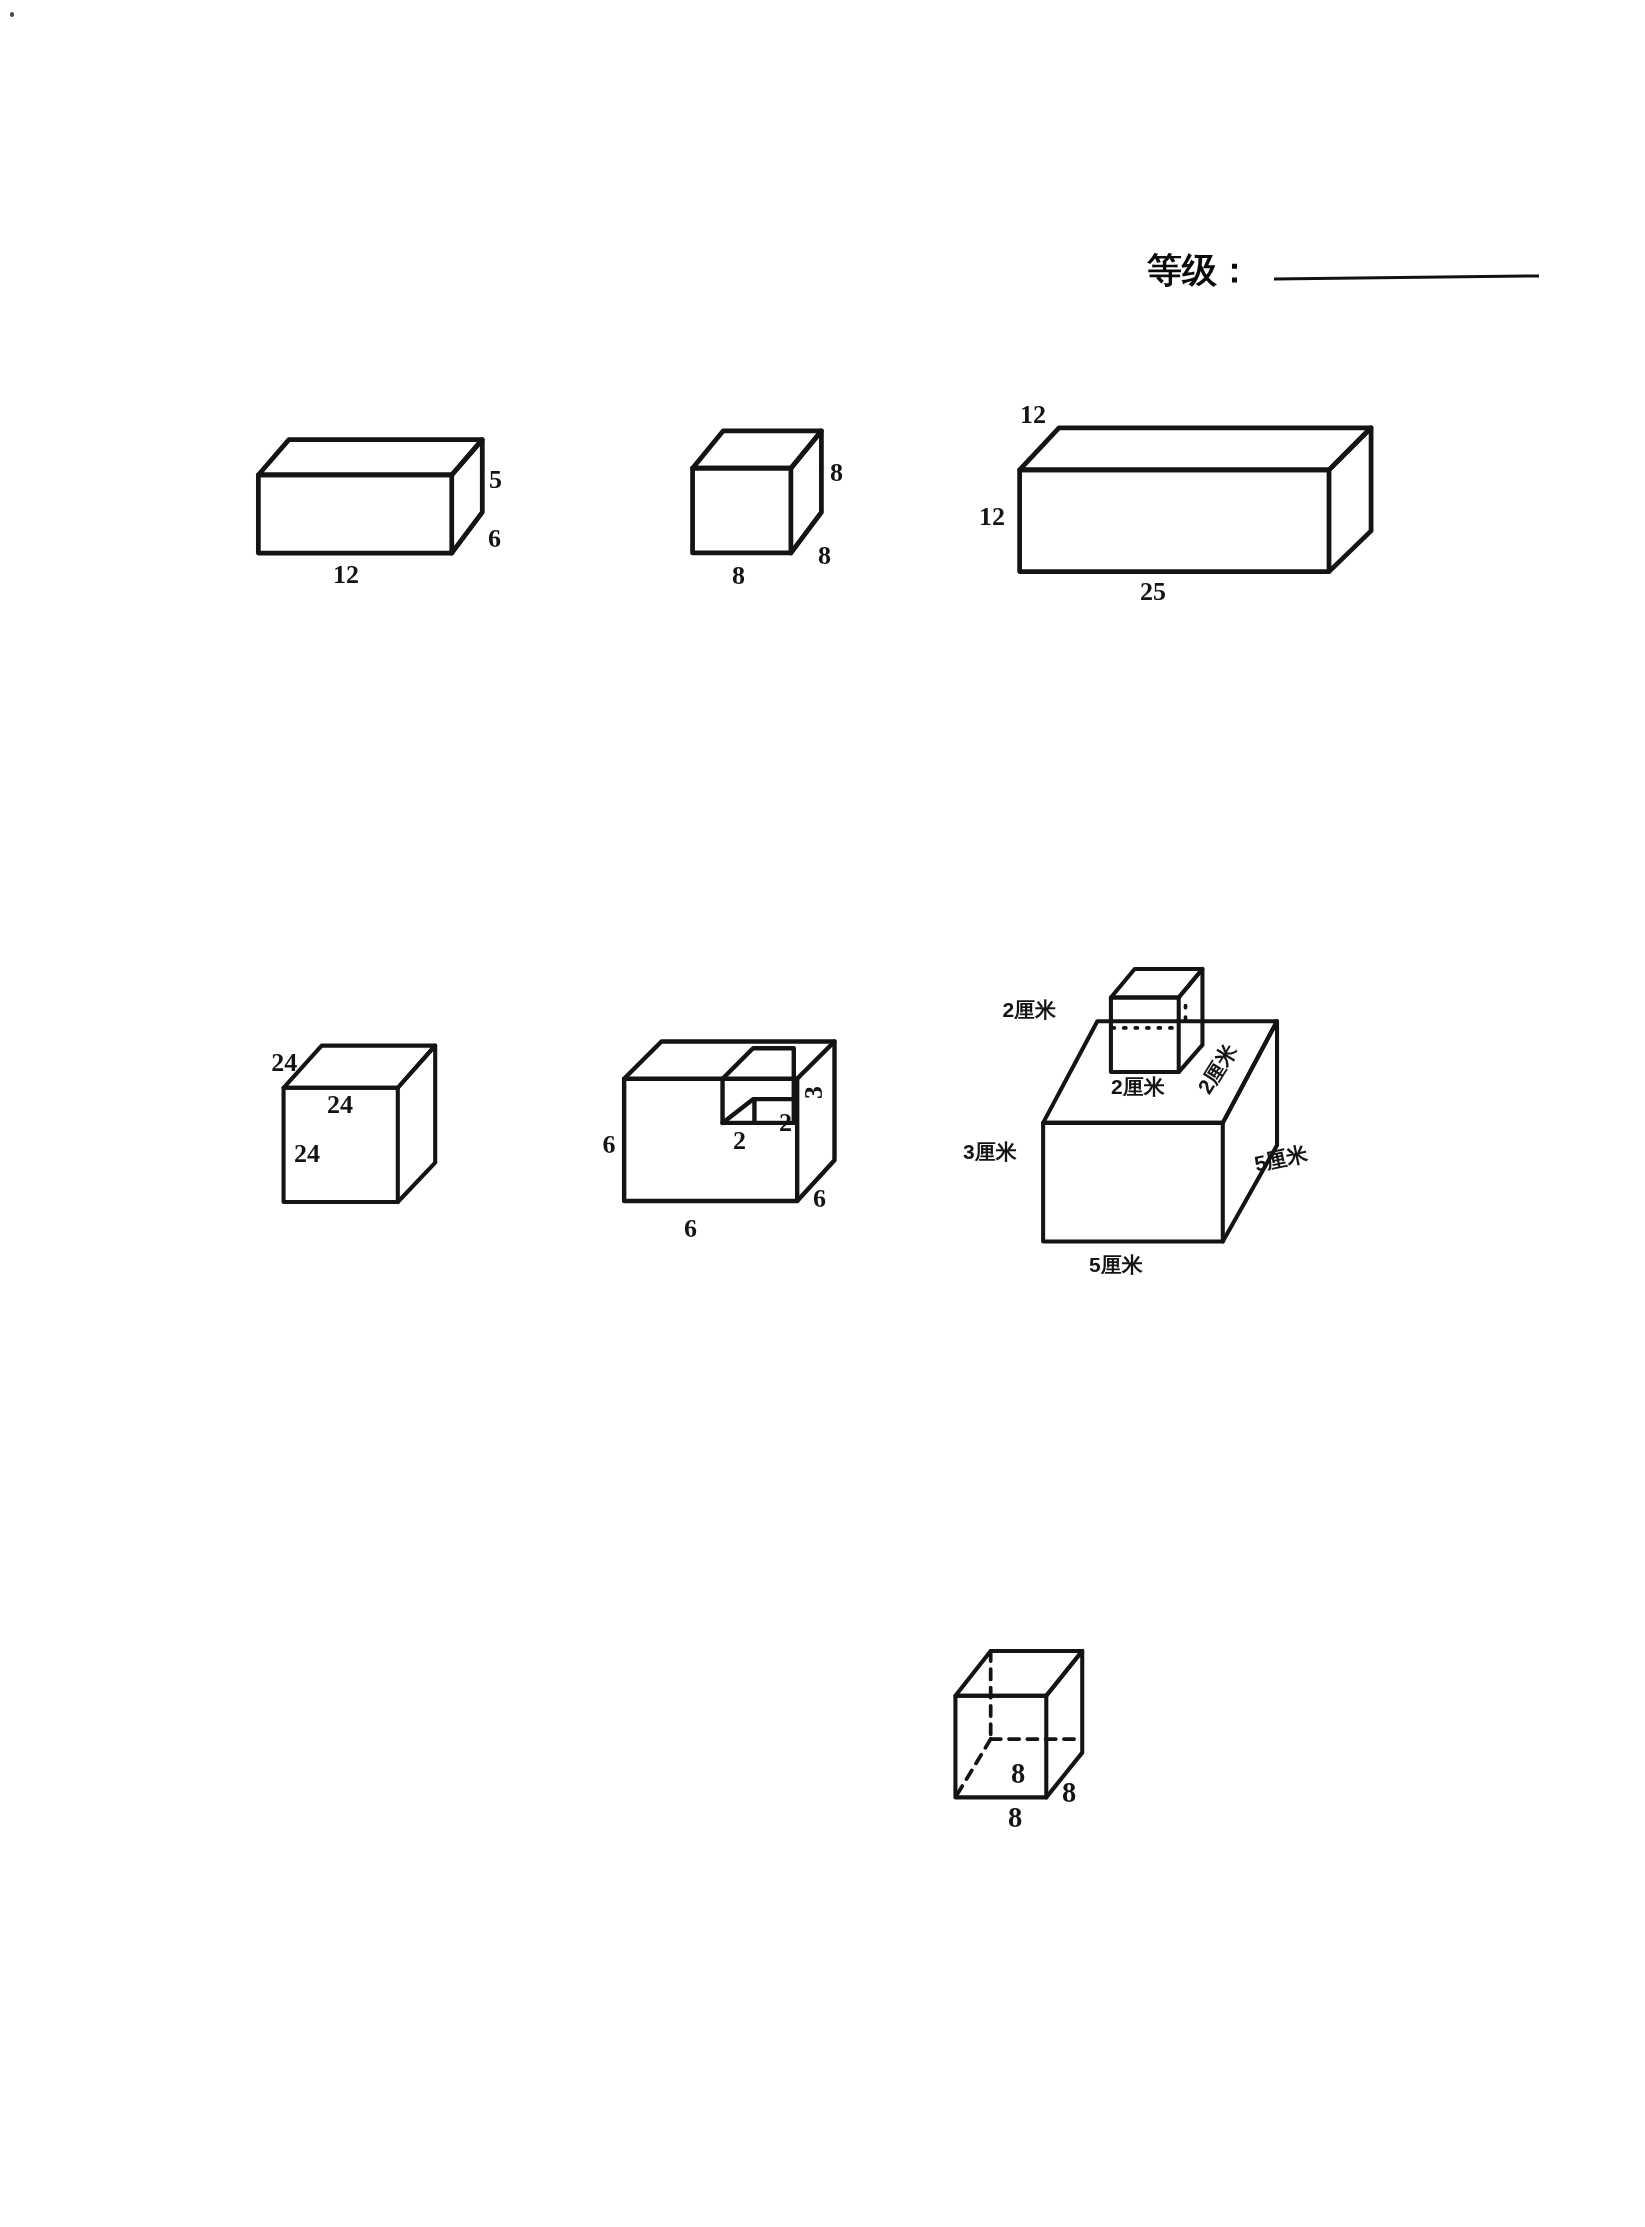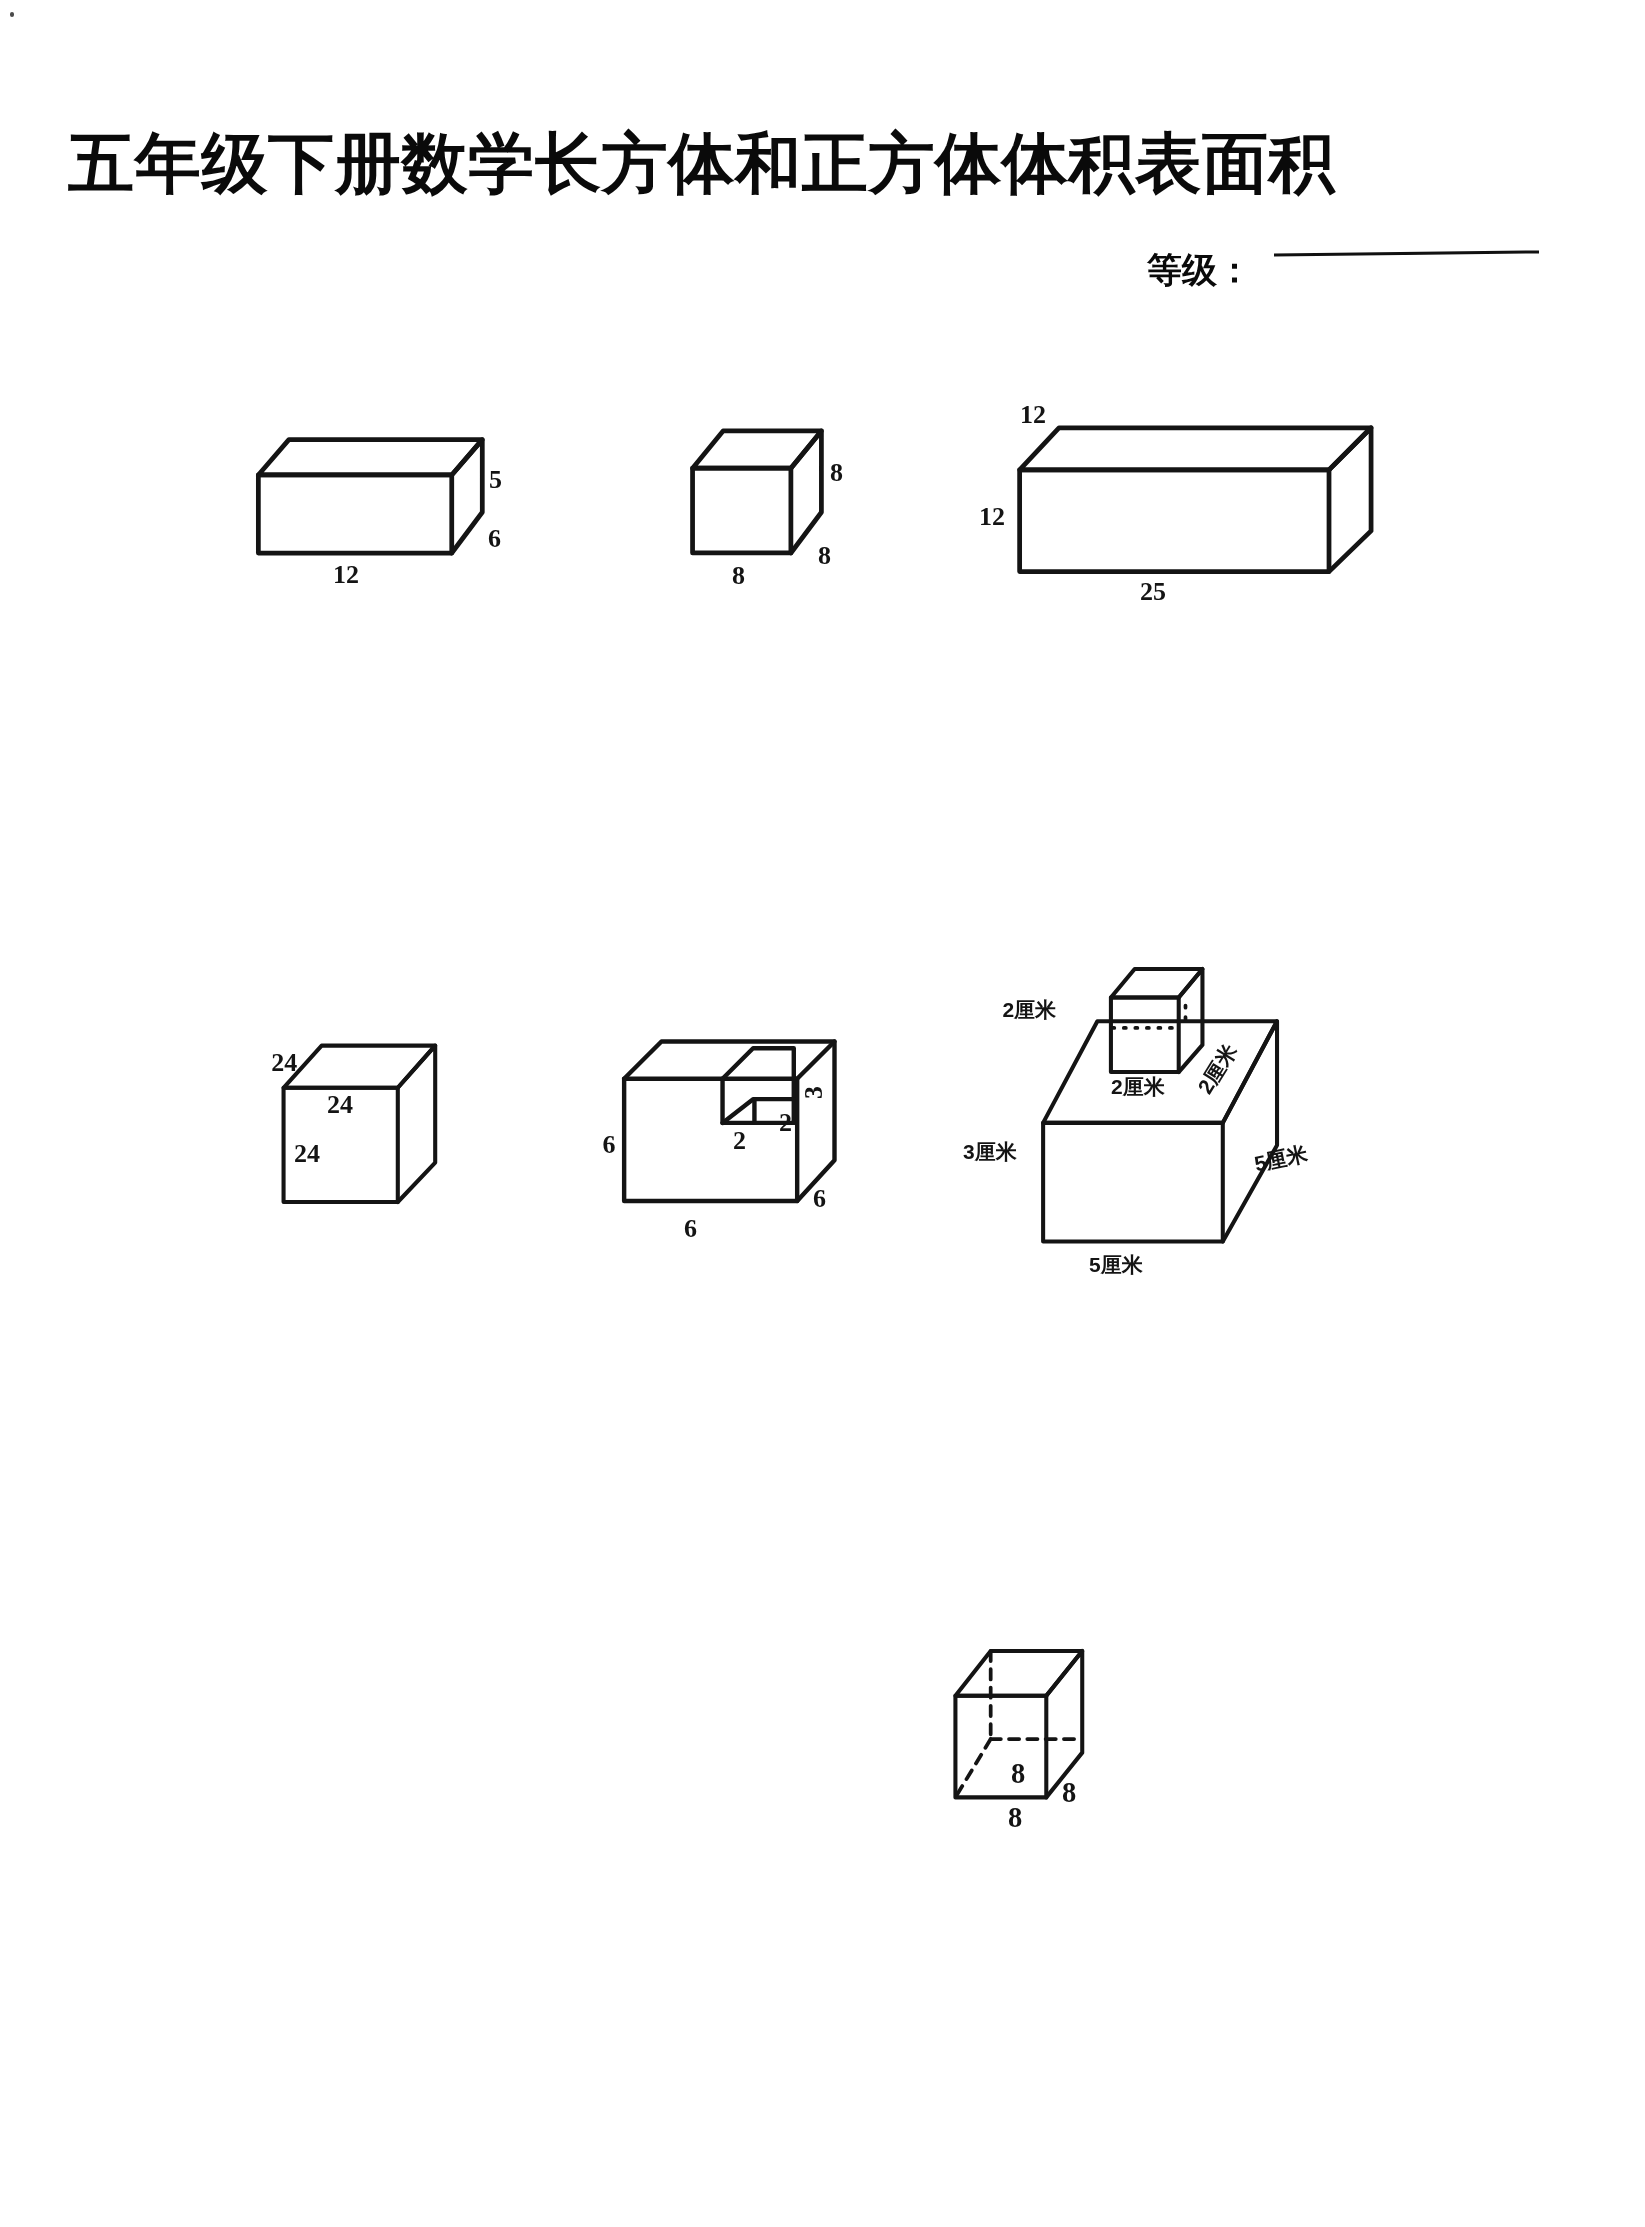--- a/index.html
+++ b/index.html
@@ -32,21 +32,21 @@
     font-family: "Liberation Sans", "DejaVu Sans", sans-serif;
     font-weight: 700;
     font-size: 66px;
     line-height: 1.06;
     letter-spacing: 0.7px;
     white-space: nowrap;
     color: #0a0a0a;
   }
   #grade-block {
     left: 1147px; top: 252px;
-    display: flex; gap: 22px;
+    display: flex; align-items: flex-end; gap: 22px;
   }
   #grade-label {
     font-family: "Liberation Sans", "DejaVu Sans", sans-serif;
     font-weight: 700;
     font-size: 35px;
     line-height: 1;
     color: #0a0a0a;
   }
   #grade-blank {
     width: 265px; height: 0;
@@ -86,21 +86,20 @@
   .rot-slight { transform: rotate(-12deg); }
   .rot-diag { transform: rotate(-58deg); transform-origin: left top; }
 </style>
 </head>
 <body>
 
 <div id="page">
 
   <div id="speck" class="abs"></div>
 
-  <div id="worksheet-title" class="abs">五年级下册数学长方体和正方体体积表面积</div>
 
   <div id="grade-block" class="abs">
     <span id="grade-label">等级：</span>
     <span id="grade-blank"></span>
   </div>
 
 
   <div class="figure" style="left:238px; top:407px; width:285px; height:197px;">
     <svg class="fig-svg" width="285" height="197" viewBox="0 0 420 290">
       <g fill="none" stroke="#141414" stroke-width="7" stroke-linejoin="round" stroke-linecap="round">

